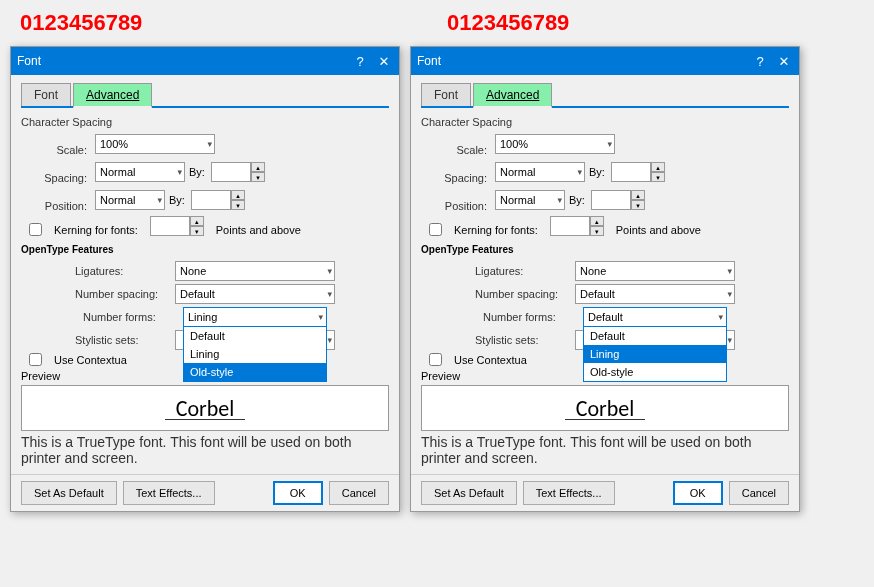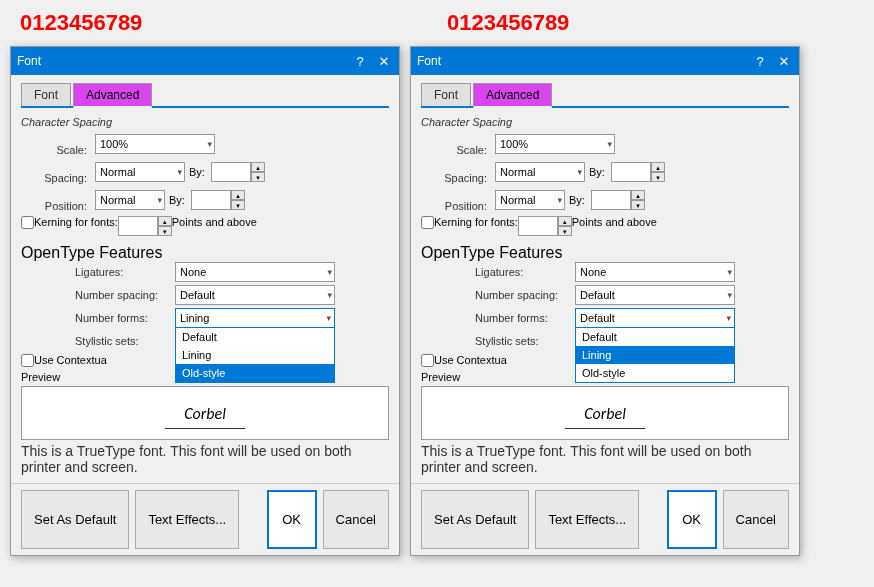--- a/index.html
+++ b/index.html
@@ -80,32 +80,32 @@
       padding: 4px 12px;
       cursor: pointer;
       font-size: 12px;
       background: #e0e0e0;
       border: 1px solid #999;
       border-bottom: none;
       margin-right: 2px;
       color: #333;
     }
     .tab.active {
-      background: #d946ef;
+      background: #86efac;
       border-bottom: 2px solid #f0f0f0;
       margin-bottom: -2px;
       font-weight: 500;
       color: #000;
+      text-decoration: underline;
     }
     .section-label {
       font-size: 11px;
       color: #333;
       margin-bottom: 4px;
       margin-top: 4px;
-      font-style: italic;
     }
     .form-row {
       display: flex;
       align-items: center;
       margin-bottom: 4px;
       gap: 4px;
     }
     .form-label {
       width: 70px;
       font-size: 11px;
@@ -164,40 +164,42 @@
       align-items: center;
       justify-content: center;
       line-height: 1;
     }
     .by-label {
       font-size: 11px;
       margin-right: 2px;
     }
     .checkbox-row {
       display: flex;
-      align-items: flex-start;
-      gap: 0;
+      align-items: flex-end;
+      gap: 12px;
       margin-bottom: 4px;
+      margin-left: 8px;
     }
     .checkbox-row input[type=checkbox] {
       margin: 0;
     }
     .checkbox-label {
       font-size: 11px;
     }
     .kerning-input {
       width: 36px;
       height: 20px;
       font-size: 11px;
       border: 1px solid #999;
       padding: 1px 4px;
     }
     .opentype-label {
-      font-size: 16px;
-      font-weight: normal;
+      font-size: 10px;
+      font-weight: bold;
+      margin-bottom: 6px;
     }
     .ot-row {
       display: flex;
       align-items: center;
       margin-bottom: 3px;
       justify-content: center;
     }
     .ot-label {
       width: 100px;
       font-size: 11px;
@@ -206,28 +208,27 @@
     .preview-section {
       margin-top: 0;
     }
     .preview-label {
       font-size: 11px;
       margin-bottom: 3px;
     }
     .preview-box {
       border: 1px solid #999;
       background: white;
-      height: 54px;
+      height: 46px;
       display: flex;
       align-items: center;
       justify-content: center;
-      font-size: 16px;
+      font-size: 22px;
       font-family: 'Corbel', 'Calibri', sans-serif;
       position: relative;
-      font-style: italic;
     }
     .preview-line {
       position: absolute;
       bottom: 10px;
       width: 80px;
       height: 1px;
       background: #333;
     }
     .preview-info {
       font-size: 14px;
@@ -236,39 +237,39 @@
     }
     .dialog-footer {
       display: flex;
       justify-content: flex-start;
       padding: 6px 10px;
       gap: 6px;
       border-top: 1px solid #ccc;
       background: #f0f0f0;
     }
     .btn {
-      padding: 20px 12px;
-      font-size: 13px;
+      padding: 4px 12px;
+      font-size: 11px;
       cursor: pointer;
       border: 1px solid #aaa;
       background: #e8e8e8;
       min-width: 50px;
     }
     .btn.primary {
       background: white;
       border: 2px solid #0078d7;
       color: #000;
       font-weight: 500;
     }
     .spacer { flex: 1; }
 
     
     .nf-container {
       position: relative;
-      width: 160px;
+      width: 144px;
     }
     .nf-selected {
       height: 20px;
       border: 1px solid #0078d7;
       background: white;
       display: flex;
       align-items: center;
       padding: 0 16px 0 4px;
       font-size: 11px;
       cursor: pointer;

